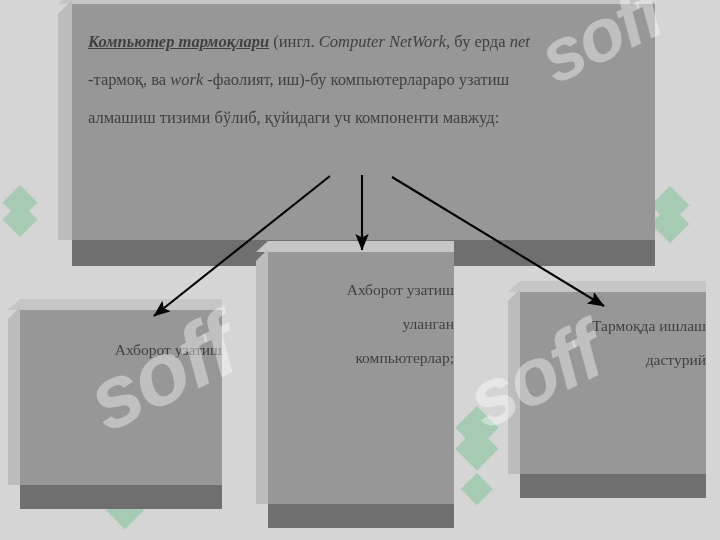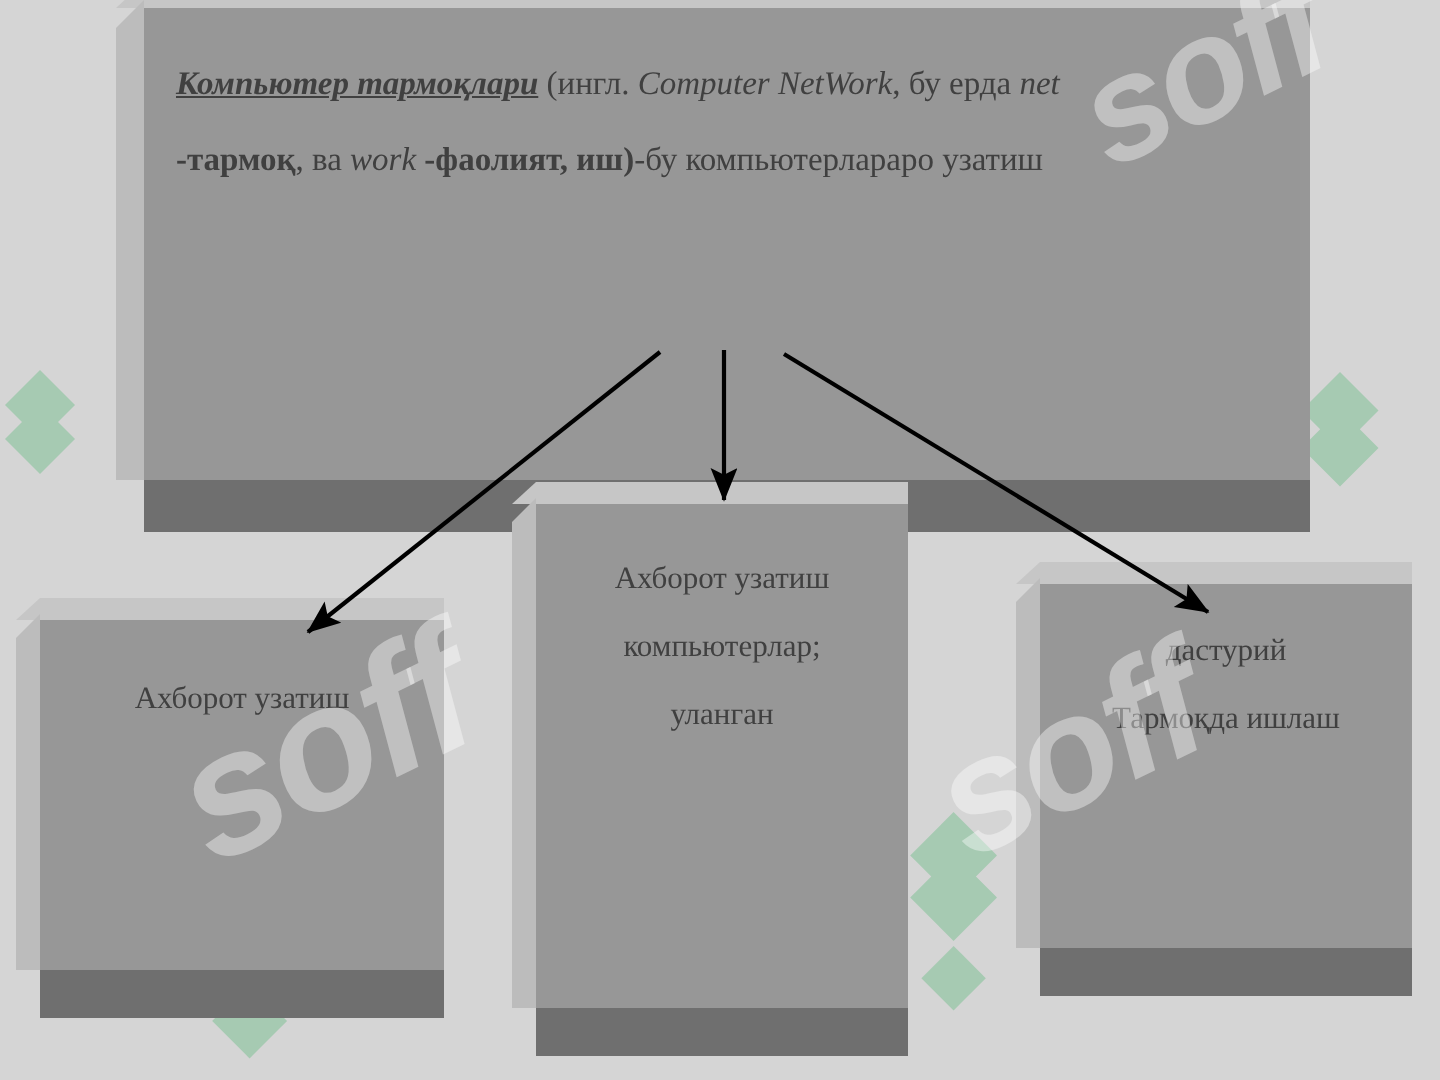--- a/index.html
+++ b/index.html
@@ -78,26 +78,27 @@
     text-align: left;
     font-size: 16.5px;
     line-height: 38px;
   }
   #main-box .box-text .ttl {
     font-weight: bold;
     font-style: italic;
     text-decoration: underline;
   }
   #main-box .box-text .en { font-style: italic; }
-  #main-box .box-text .bd { font-weight: bold; }
+  #main-box .box-text .bd { font-weight: normal; }
 
   
   .leaf .box-text {
     font-size: 15.5px;
     line-height: 34px;
+    text-align: right;
   }
 
   #left-box { left: 20px; top: 310px; width: 202px; height: 175px; z-index: 10; }
   #left-box .bevel-left { left: -12px; top: -3px; width: 12px; height: 178px;
       clip-path: polygon(0 12px, 12px 0, 12px 178px, 0 178px); }
   #left-box .bevel-top  { left: -12px; top: -11px; width: 214px; height: 11px;
       clip-path: polygon(12px 0, 214px 0, 214px 11px, 0 11px); }
   #left-box .shadow-bottom { left: 0; top: 175px; width: 202px; height: 24px; }
   #left-box .box-text { padding-top: 22px; }
 
@@ -167,53 +168,54 @@
   </svg>
 
   <div class="box3d" id="main-box">
     <div class="bevel-top"></div>
     <div class="bevel-left"></div>
     <div class="shadow-bottom"></div>
     <div class="face"></div>
     <div class="box-text">
       <span class="ttl">Компьютер тармоқлари</span><span> (ингл. </span><span class="en">Computer NetWork</span><span>, бу ерда </span><span class="en">net</span><br>
       <span class="bd">-тармоқ</span><span>, ва </span><span class="en">work</span><span class="bd"> -фаолият, иш)</span><span>-бу компьютерлараро узатиш</span><br>
+      <span>алмашиш тизими бўлиб, қуйидаги уч компоненти мавжуд:</span>
     </div>
   </div>
 
   <div class="box3d leaf" id="left-box">
     <div class="bevel-top"></div>
     <div class="bevel-left"></div>
     <div class="shadow-bottom"></div>
     <div class="face"></div>
     <div class="box-text">
       <div>Ахборот узатиш</div>
     </div>
   </div>
 
   <div class="box3d leaf" id="mid-box">
     <div class="bevel-top"></div>
     <div class="bevel-left"></div>
     <div class="shadow-bottom"></div>
     <div class="face"></div>
     <div class="box-text">
       <div>Ахборот узатиш</div>
+      <div>уланган</div>
       <div>компьютерлар;</div>
-      <div>уланган</div>
     </div>
   </div>
 
   <div class="box3d leaf" id="right-box">
     <div class="bevel-top"></div>
     <div class="bevel-left"></div>
     <div class="shadow-bottom"></div>
     <div class="face"></div>
     <div class="box-text">
+      <div>Тармоқда ишлаш</div>
       <div>дастурий</div>
-      <div>Тармоқда ишлаш</div>
     </div>
   </div>
 
   <svg id="arrow-layer" width="720" height="540" viewBox="0 0 720 540">
     <defs>
       <marker id="ah" markerWidth="9" markerHeight="9" refX="7.6" refY="3.2" orient="auto" markerUnits="strokeWidth">
         <path d="M0,0 L8,3.2 L0,6.4 L1.6,3.2 Z" fill="#000000"></path>
       </marker>
     </defs>
     <line x1="330" y1="176" x2="154" y2="316" stroke="#000000" stroke-width="2.1" marker-end="url(#ah)"></line>

